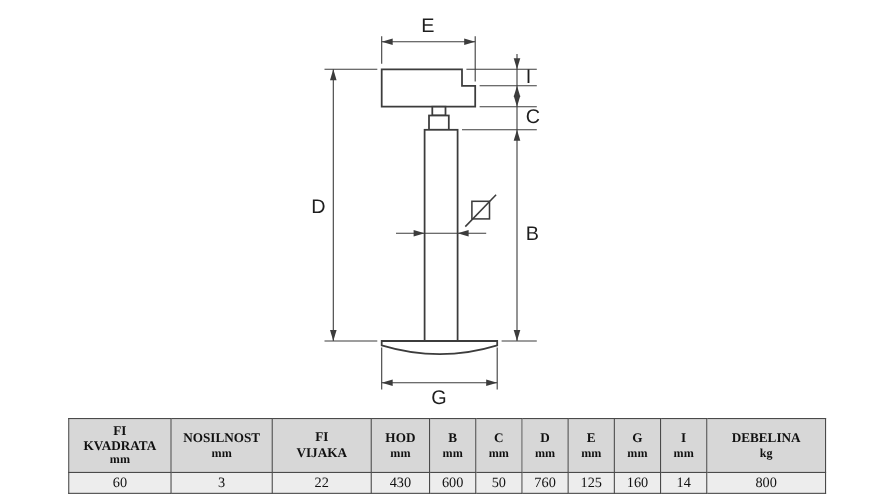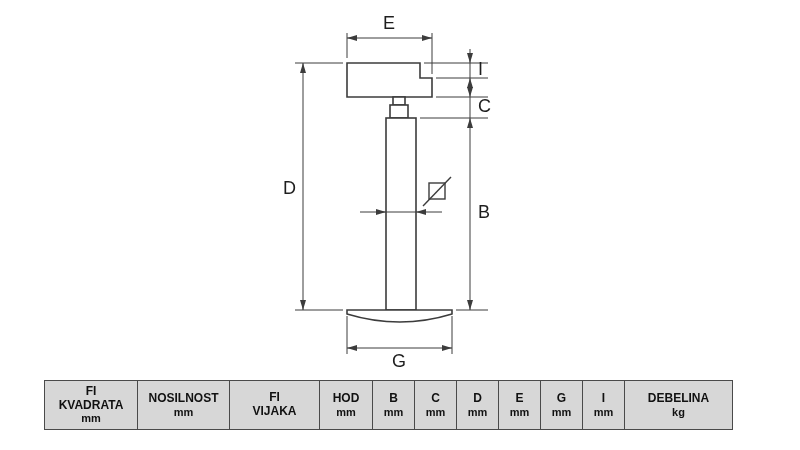--- a/index.html
+++ b/index.html
@@ -3,22 +3,22 @@
 <meta charset="utf-8">
 <style>
   html,body{margin:0;padding:0;background:#ffffff;}
   #screen{position:relative;width:800px;height:450px;background:#ffffff;overflow:hidden;
           font-family:"Liberation Sans", sans-serif;}
   #drawing{position:absolute;left:0;top:0;}
   .part{fill:#ffffff;stroke:#3c3c3c;stroke-width:1.6;}
   .dim{stroke:#3c3c3c;stroke-width:1;fill:none;}
   .arrow{fill:#3c3c3c;stroke:none;}
   .dimtext{fill:#1e1e1e;font-size:18px;font-family:"Liberation Sans",sans-serif;}
-  #spec-table{position:absolute;left:44px;top:380px;width:688px;border-collapse:collapse;
-              table-layout:fixed;font-family:Liberation Sans, sans-serif;}
+  #spec-table{position:absolute;left:62px;top:380px;width:688px;border-collapse:collapse;
+              table-layout:fixed;font-family:Liberation Serif, serif;}
   #spec-table th,#spec-table td{border:1px solid #4a4a4a;text-align:center;vertical-align:middle;
               padding:1px 2px;overflow:hidden;}
   #spec-table th{background:#d7d7d7;font-weight:bold;font-size:12px;height:46px;color:#111;}
   #spec-table td{background:#ededed;font-size:13px;height:16px;color:#111;}
   .th-title{display:block;white-space:pre-line;line-height:1.15;}
   .th-unit{display:block;font-size:11px;font-weight:bold;line-height:1.15;}
 </style>
 </head>
 <body>
 
@@ -143,15 +143,28 @@
       </th>
       <th>
         <span class="th-title">I</span>
         <span class="th-unit">mm</span>
       </th>
       <th>
         <span class="th-title">DEBELINA</span>
         <span class="th-unit">kg</span>
       </th>
     </tr>
+    <tr>
+      <td>60</td>
+      <td>3</td>
+      <td>22</td>
+      <td>430</td>
+      <td>600</td>
+      <td>50</td>
+      <td>760</td>
+      <td>125</td>
+      <td>160</td>
+      <td>14</td>
+      <td>800</td>
+    </tr>
   </tbody>
     </table>
 </div>
 
 </body></html>

